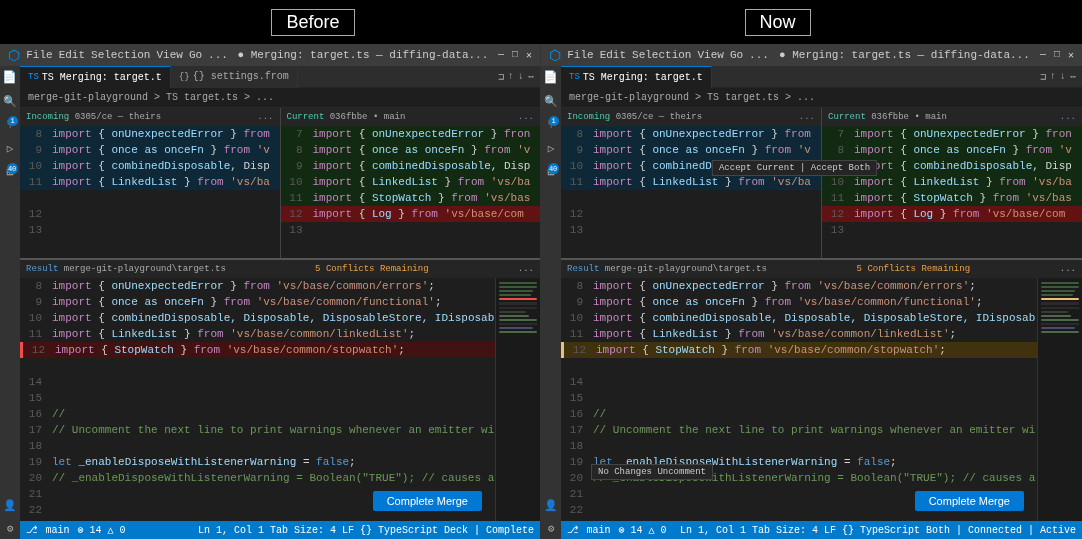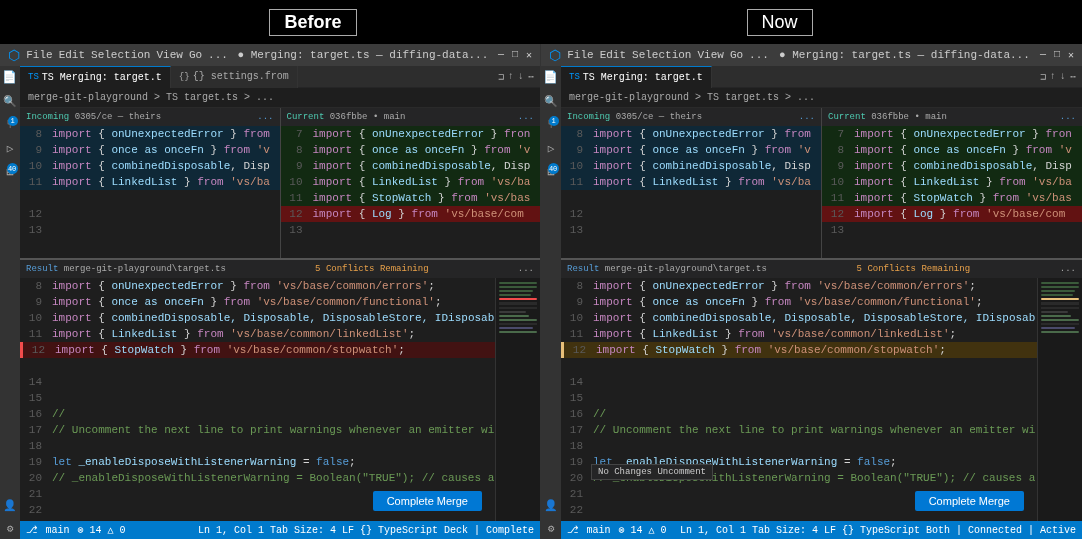--- a/index.html
+++ b/index.html
@@ -64,21 +64,21 @@
 
     
     .incoming-bg { background: rgba(0, 50, 80, 0.5); }
     .current-bg { background: rgba(0, 60, 0, 0.4); }
     .result-conflict-red { background: rgba(120, 0, 0, 0.4); }
   </style>
 </head>
 <body>
 
 <div style="background:#000; display:flex; justify-content:center; align-items:center; gap:390px; height:44px;">
-  <div style="font-family:Arial,sans-serif; font-size:18px; color:#fff; border:1px solid #aaa; padding:2px 14px;font-weight:bold;">Before</div>
+  <div style="font-family:Arial,sans-serif; font-size:18px; color:#fff; border:1px solid #aaa; padding:2px 14px;">Before</div>
   <div style="font-family:Arial,sans-serif; font-size:18px; color:#fff; border:1px solid #aaa; padding:2px 14px;">Now</div>
 </div>
 
 <div class="panels-container">
 
   <div class="vscode-panel">
 
     <div class="title-bar">
       <div style="display:flex;align-items:center;gap:6px;">
         <span style="color:#0098ff;font-size:14px;">⬡</span>
@@ -424,20 +424,23 @@
                   <span class="line-num">12</span>
                   <span class="line-content"></span>
                 </div>
               <div class="code-line">
                   <span class="line-num">13</span>
                   <span class="line-content"></span>
                 </div>
             </div>
           </div>
 
+          <div style="position:absolute;top:52px;left:48%;transform:translateX(-60%);background:#252526;border:1px solid #454545;padding:2px 6px;font-size:9px;color:#ccc;z-index:20;white-space:nowrap;">
+            <span>Accept Current | Accept Both</span>
+          </div>
 
           <div style="flex:1;display:flex;flex-direction:column;overflow:hidden;">
             <div style="height:18px;background:#252526;display:flex;align-items:center;padding:0 6px;font-size:9px;color:#aaa;justify-content:space-between;flex-shrink:0;">
               <span><span style="color:#4ec9b0;">Current</span> <span>036fbbe • main</span></span>
               <span style="color:#569cd6;">...</span>
             </div>
             <div style="flex:1;overflow:hidden;background:#1e1e1e;position:relative;">
               <div class="code-line current-bg">
                 <span class="line-num">7</span>
                 <span class="line-content"><span style="color:#c586c0;">import</span> <span style="color:#d4d4d4;">{ </span><span style="color:#9cdcfe;">onUnexpectedError</span><span style="color:#d4d4d4;"> } </span><span style="color:#c586c0;">fron</span></span>

